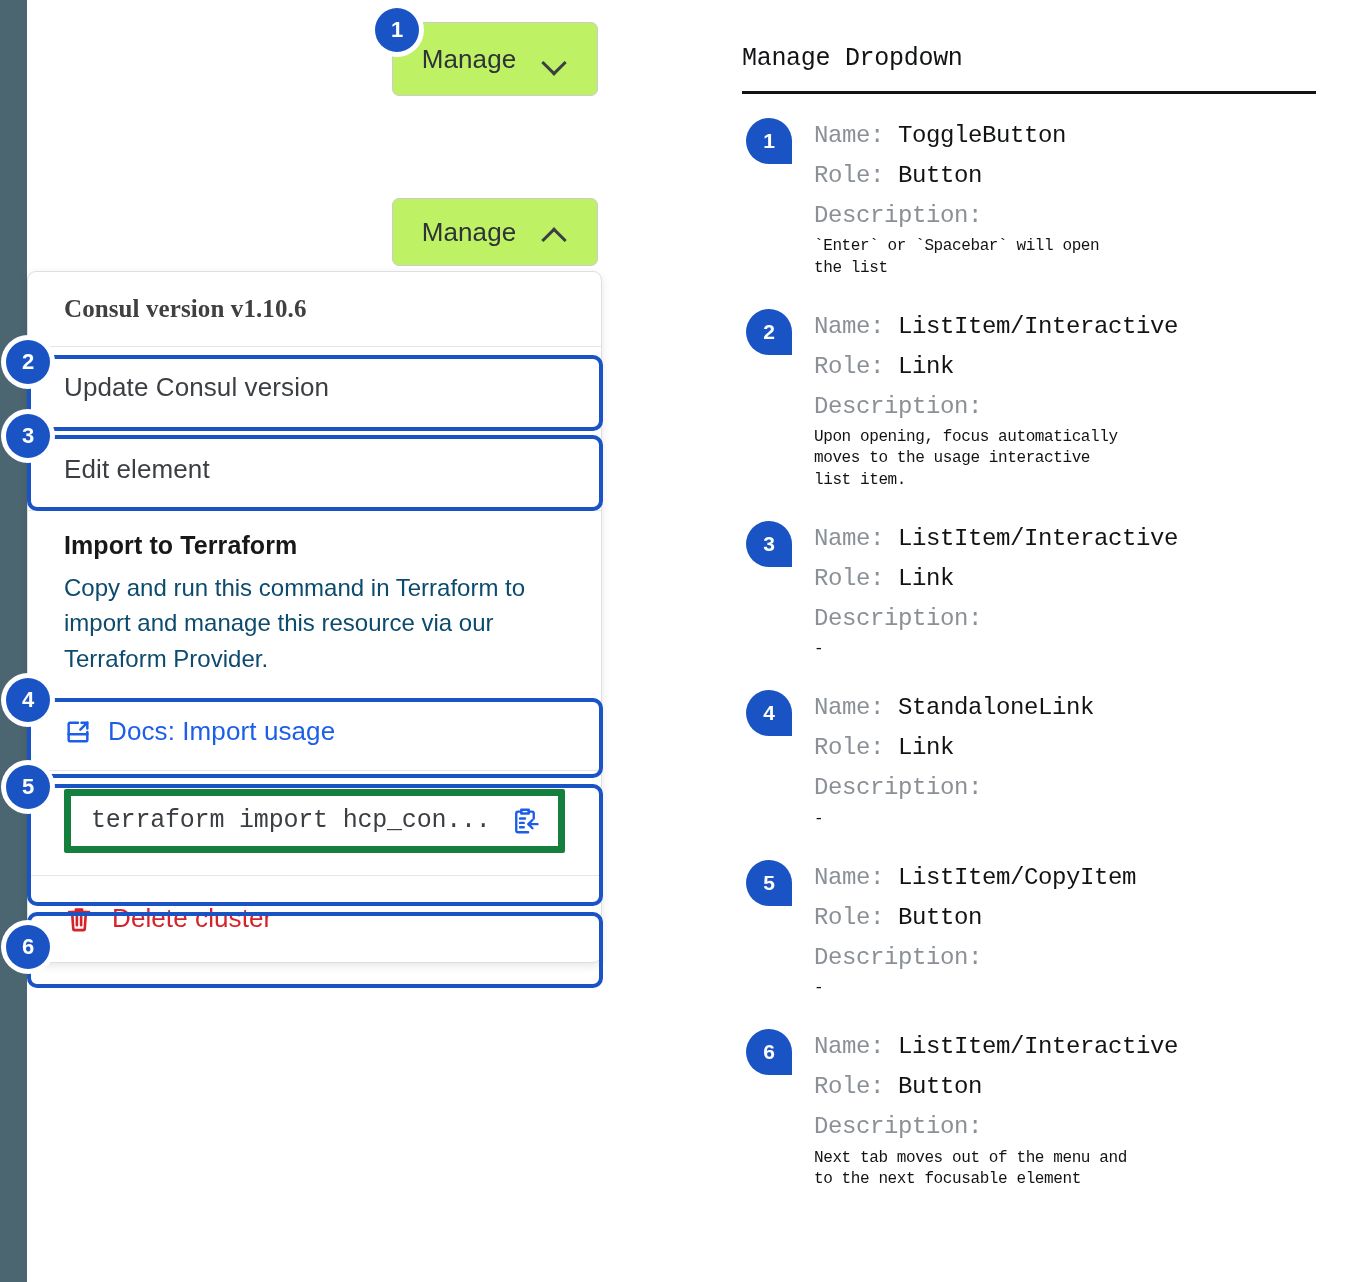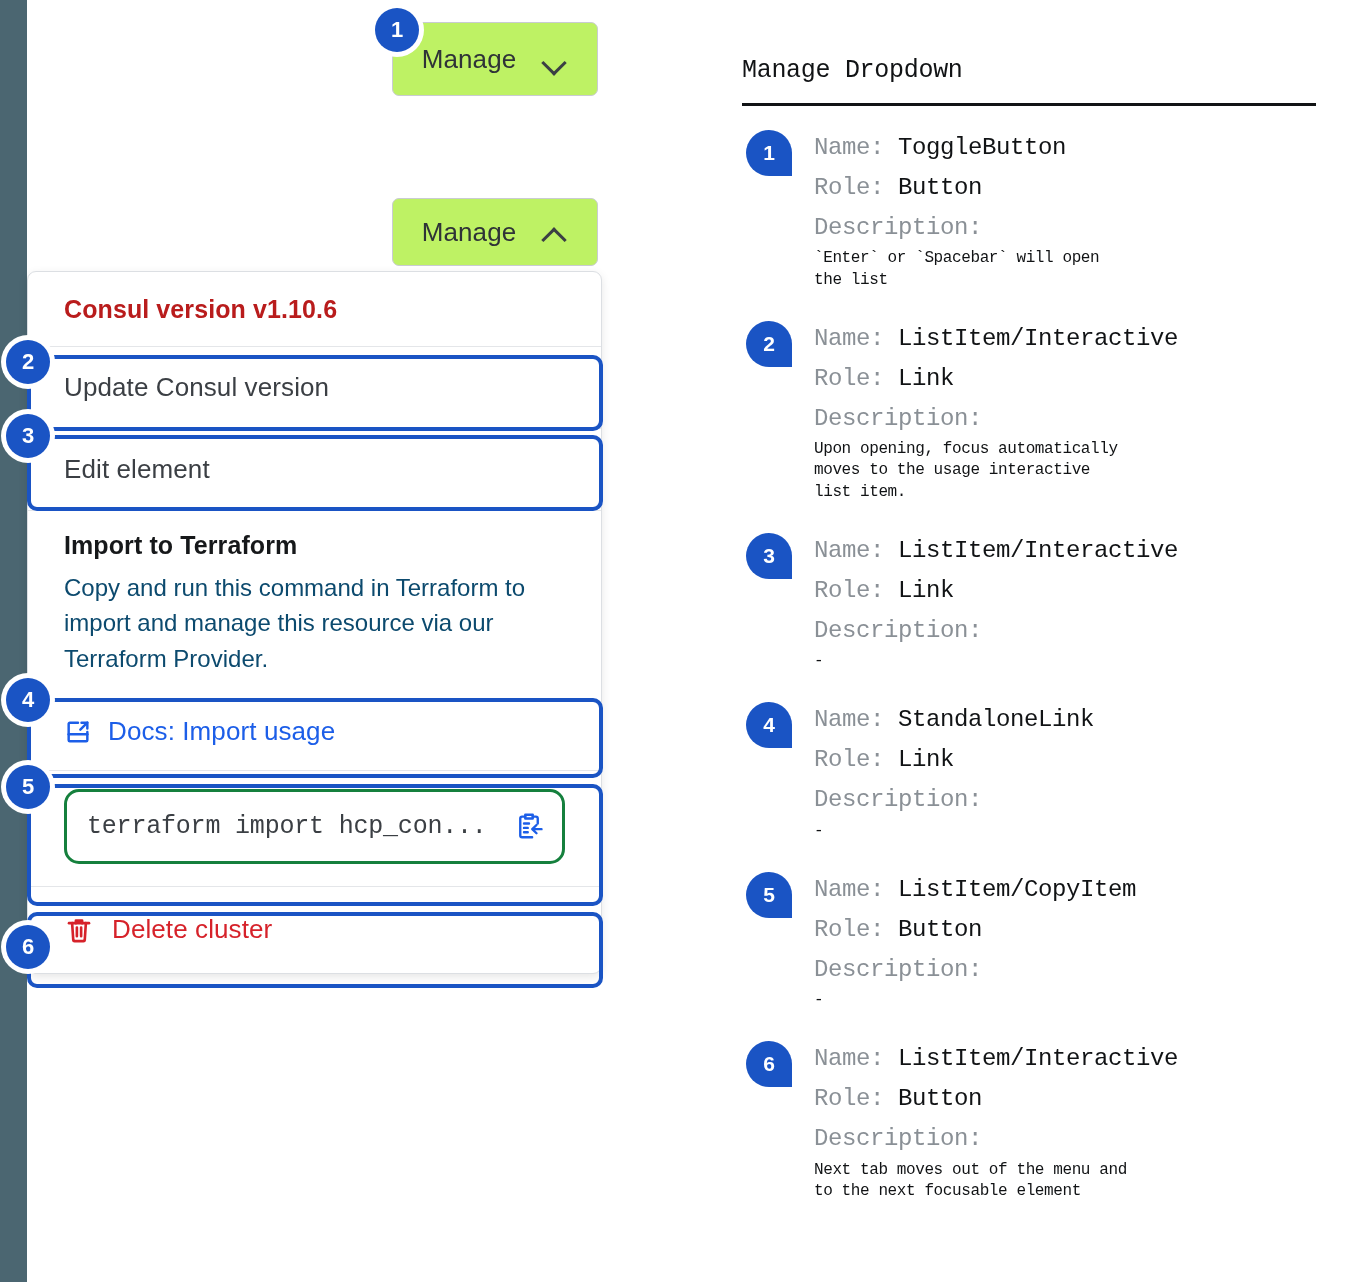--- a/index.html
+++ b/index.html
@@ -80,22 +80,23 @@
   .dd-row {
     box-sizing: border-box;
     padding: 0 0 0 36px;
     display: flex;
     align-items: center;
   }
   .dd-header {
     height: 74px;
     font-size: 25px;
     font-weight: 700;
-    color: #b91c1c;
-    letter-spacing: .1px;
+    color: #404040;
+    letter-spacing: .1px;
+    font-family: Liberation Serif, serif;
   }
   .dd-item {
     height: 81px;
     font-size: 26px;
     color: #3b3f44;
     letter-spacing: .1px;
   }
   .dd-sep {
     height: 1px;
     background: #e4e6e9;
@@ -119,23 +120,23 @@
     font-size: 26px;
     color: #1c5ee8;
     gap: 16px;
     letter-spacing: .1px;
   }
   .dd-copybox-wrap {
     padding: 18px 36px 22px 36px;
   }
   .copybox {
     box-sizing: border-box;
-    height: 75px;
-    border: 3px solid #15803d;
-    border-radius: 15px;
+    height: 64px;
+    border: 7px solid #15803d;
+    border-radius: 2px;
     display: flex;
     align-items: center;
     justify-content: space-between;
     padding: 0 18px 0 20px;
     background: #fff;
   }
   .copybox .code {
     font-family: "Liberation Mono", monospace;
     font-size: 25px;
     color: #3b3f44;
@@ -179,21 +180,21 @@
   
   .legend {
     position: absolute;
     left: 742px; top: 0;
     width: 600px;
     font-family: "Liberation Mono", monospace;
   }
   .legend-title {
     font-size: 25px;
     color: #111315;
-    padding-top: 56px;
+    padding-top: 44px;
     letter-spacing: -.3px;
   }
   .legend-rule {
     height: 3px;
     background: #111315;
     margin-top: 18px;
     width: 574px;
   }
   .legend-list { margin-top: 22px; }
   .legend-entry {

